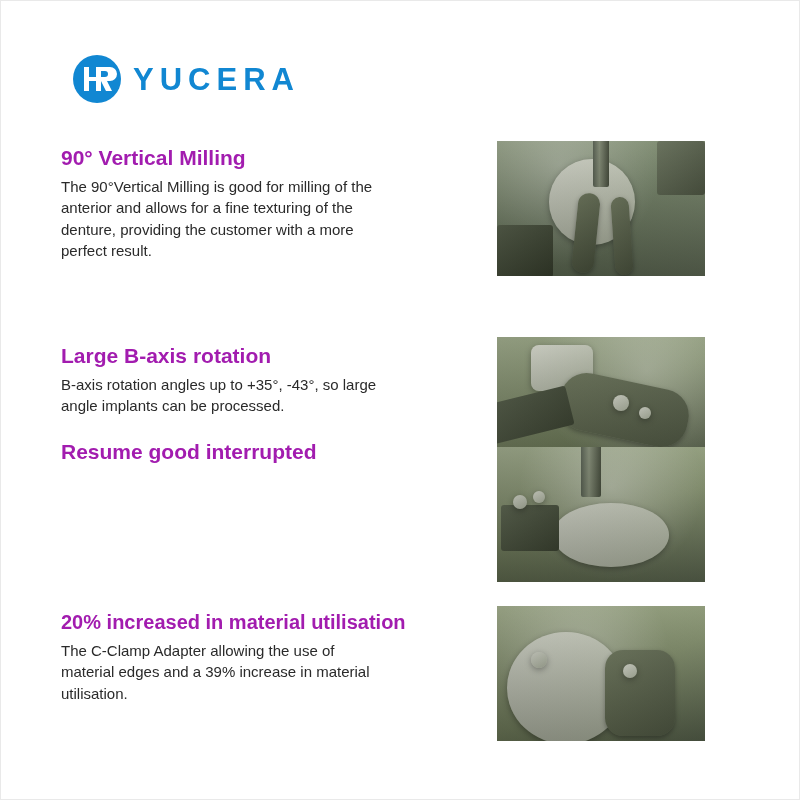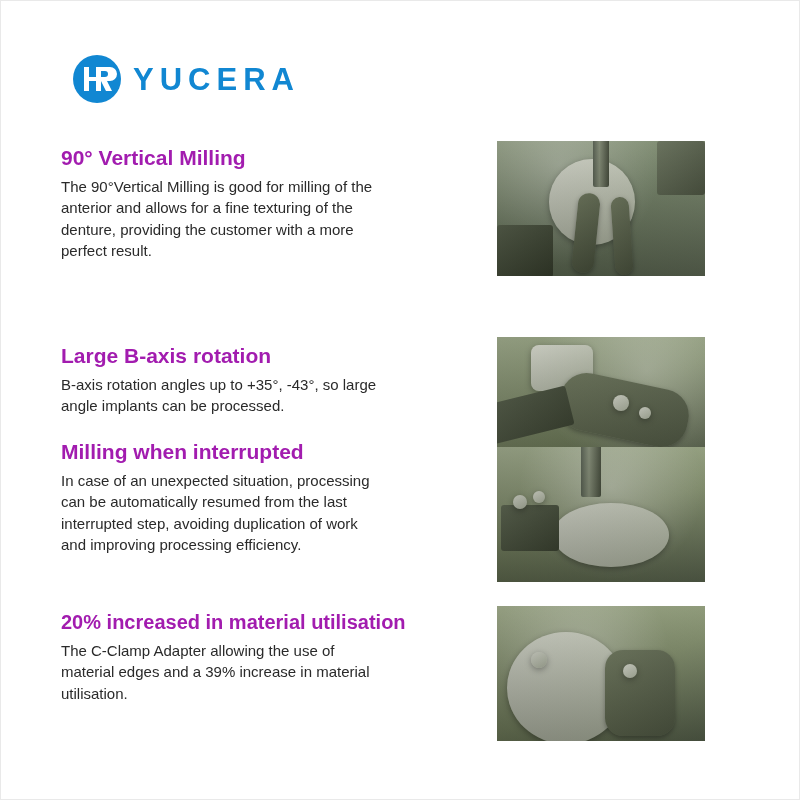--- a/index.html
+++ b/index.html
@@ -184,22 +184,21 @@
         <div class="block" style="left:-10px; top:58px; width:84px; height:40px; transform:rotate(-14deg);"></div>
         <div class="disc" style="left:116px; top:58px; width:16px; height:16px;"></div>
         <div class="disc" style="left:142px; top:70px; width:12px; height:12px;"></div>
         <div class="shade"></div>
       </div>
     </div>
   </div>
 
   <div class="feature" style="top:438px; height:150px;">
     <div class="text" style="top:0;">
-      <h2>Milling when interrupted</h2>
-      <p>In case of an unexpected situation, processing can be automatically resumed from the last interrupted step, avoiding duplication of work and improving processing efficiency.</p>
+      <h2>Resume good interrupted</h2>
     </div>
     <div class="photo" style="top:8px;">
       <div class="ph-inner ph-c">
         <div class="spindle" style="left:84px; top:-8px; width:20px; height:58px;"></div>
         <div class="disc" style="left:56px; top:56px; width:116px; height:64px;"></div>
         <div class="block" style="left:4px; top:58px; width:58px; height:46px;"></div>
         <div class="disc" style="left:16px; top:48px; width:14px; height:14px;"></div>
         <div class="disc" style="left:36px; top:44px; width:12px; height:12px;"></div>
         <div class="shade"></div>
       </div>

